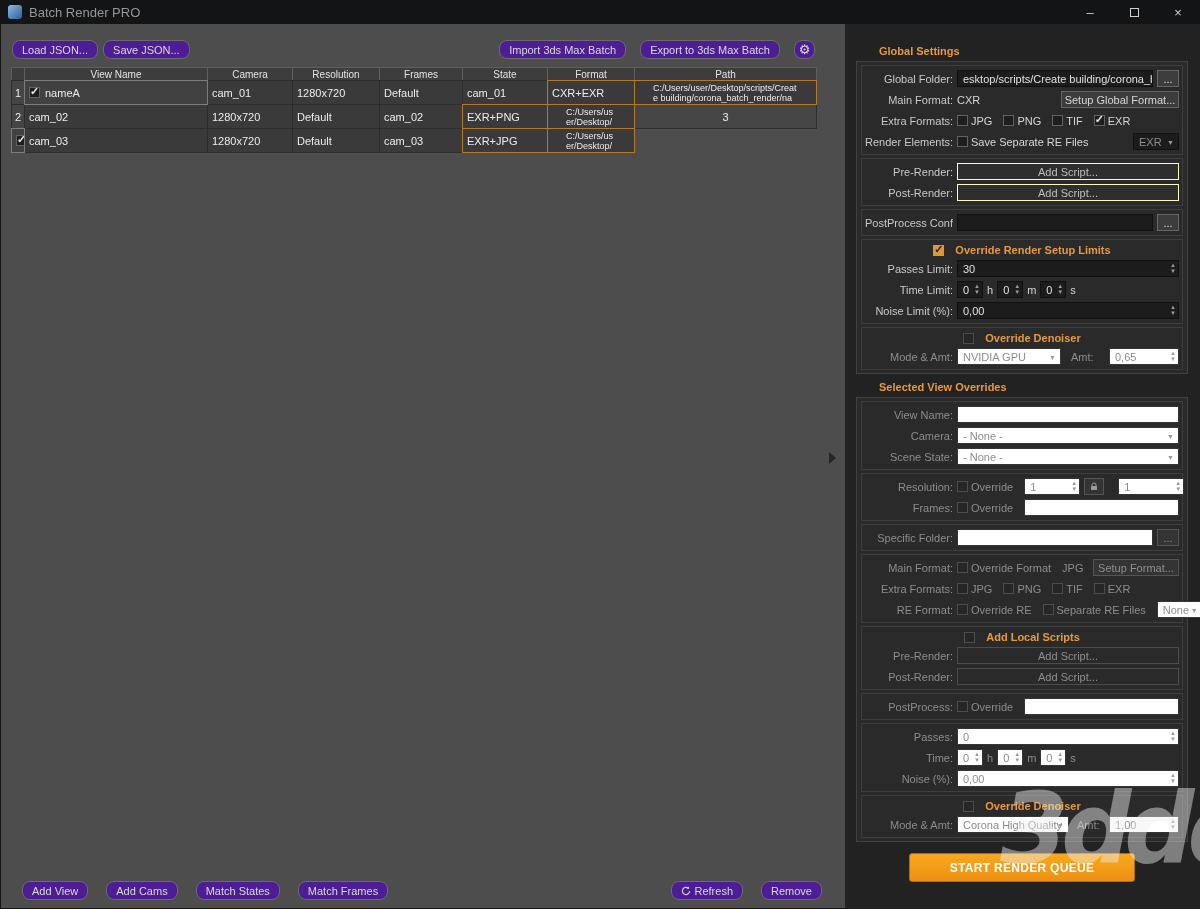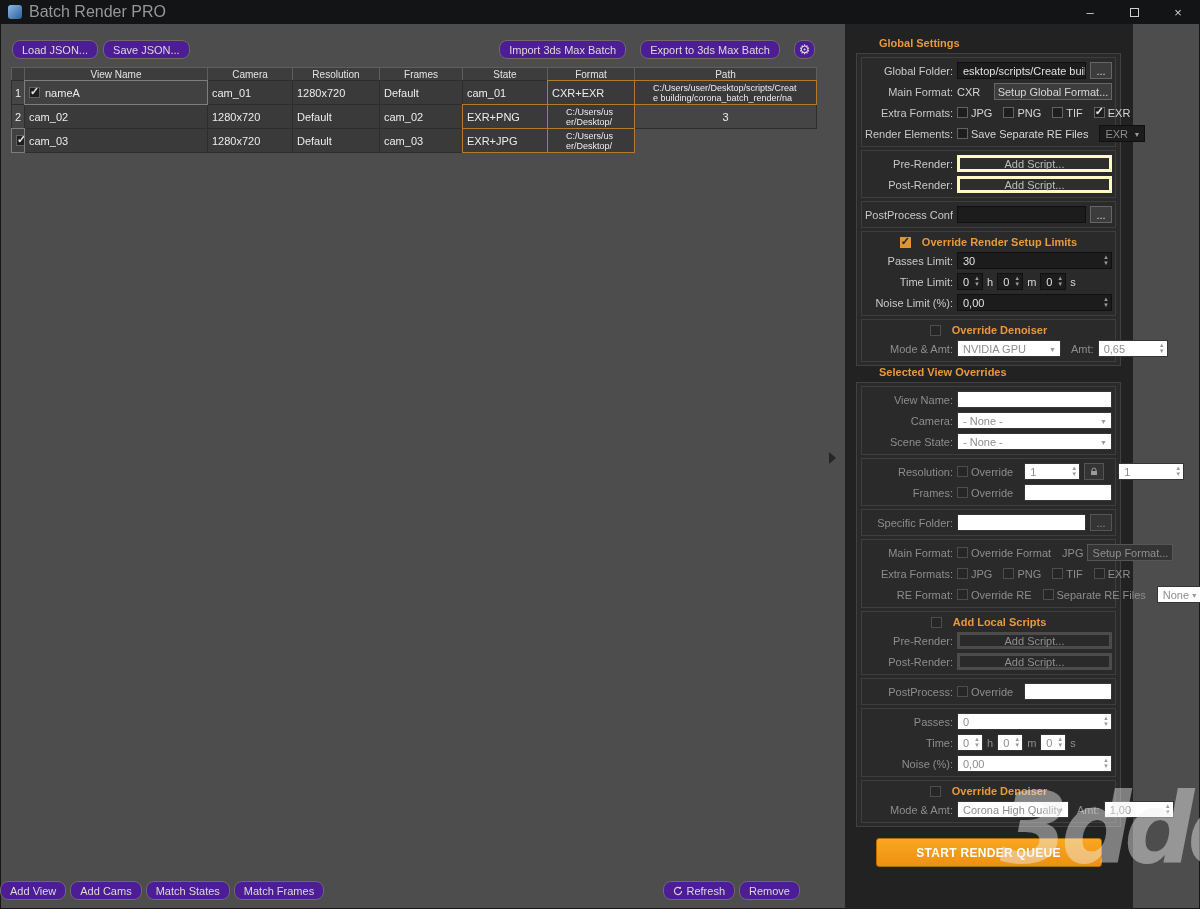--- a/index.html
+++ b/index.html
@@ -1,59 +1,59 @@
 <!DOCTYPE html>
 <html><head>
 <meta charset="utf-8">
 <style>
 *{box-sizing:border-box;margin:0;padding:0}
 html,body{width:1200px;height:909px}
 body{position:relative;background:#4d4d4d;font-family:"Liberation Sans",sans-serif;font-size:11px;color:#d6d6d6;overflow:hidden;box-shadow:inset 0 0 0 1px #161616}
 
 .titlebar{position:absolute;left:0;top:0;width:1200px;height:24px;background:#121415;display:flex;align-items:center;padding:0 0 0 8px;gap:7px}
 .app-icon{width:14px;height:14px;border-radius:3px;background:linear-gradient(135deg,#8abbe8,#2f5e96);flex:none}
-.title-text{color:#979797;font-size:16px}
+.title-text{color:#979797;font-size:13px}
 .win-btns{margin-left:auto;display:flex;height:24px}
 .win-btn{width:44px;height:24px;display:flex;align-items:center;justify-content:center;color:#cfcfcf;font-size:13px}
 .maxbox{width:9px;height:9px;border:1px solid #cfcfcf;display:inline-block}
 
 .btn{background:#4c1d95;border:1px solid #6b6b6b;border-radius:8px;height:19px;display:inline-flex;align-items:center;justify-content:center;padding:0 9px;color:#dadada;cursor:default;white-space:nowrap;gap:4px}
 .gearbtn{width:21px;padding:0;font-size:13px}
 
 .toolbar{position:absolute;left:12px;top:40px;width:803px;display:flex;gap:5px;align-items:center}
 .right-group{margin-left:auto;display:flex;gap:14px}
 
 .grid{position:absolute;left:12px;top:67px;display:grid;grid-template-columns:13px 183px 85px 87px 83px 85px 87px 182px}
 .hc{height:14px;background:#3d3d3d;border:1px solid #5e5e5e;margin-left:-1px;display:flex;align-items:center;justify-content:center;font-size:10px;color:#e3e3e3;white-space:nowrap;overflow:hidden}
 .cell{height:25px;border:1px solid #2d2d2d;margin-left:-1px;margin-top:-1px;background:#3a3a3a;display:flex;align-items:center;padding:0 4px;color:#ececec;overflow:hidden;white-space:nowrap}
 .numcell{background:#454545;justify-content:center;padding:0}
 .vncell{background:#414141;border-color:#7d7d7d;gap:5px;z-index:2}
 .orange{border-color:#b5792a;z-index:3}
 .pathcell{display:block;font-size:9px;line-height:10px;padding:2px 18px;word-break:break-all;white-space:normal;color:#ececec}
 
-.bottombar{position:absolute;left:0;top:881px;width:800px;display:flex;gap:4px;align-items:center}
+.bottombar{position:absolute;left:22px;top:881px;width:800px;display:flex;gap:18px;align-items:center}
 .push{margin-left:auto}
 
 .splitter{position:absolute;left:829px;top:452px;width:0;height:0;border-top:6px solid transparent;border-bottom:6px solid transparent;border-left:7px solid #262626}
 
-.panel{position:absolute;left:845px;top:24px;width:288px;height:885px;background:#222;padding:13px 12px 0 11px}
+.panel{position:absolute;left:845px;top:24px;width:355px;height:885px;background:#222;padding:21px 12px 0 11px}
 .sec-title{color:#e8993c;font-weight:bold;margin:0 0 4px 23px;font-size:11px}
-.group{border:1px solid #414141;background:#2a2a2a;padding:3px 4px;}
+.group{border:1px solid #414141;background:#2a2a2a;padding:3px 4px;margin-bottom:7px}
 .box{border:1px solid #3e3e3e;margin-bottom:3px;padding:2px 3px}
 .box:last-child{margin-bottom:0}
 .row{display:flex;align-items:center;height:21px;gap:4px}
 .lbl{width:88px;flex:none;text-align:right;color:#c9c9c9;white-space:nowrap;overflow:hidden}
 .fld{flex:1;height:17px;background:#1c1c1c;border:1px solid #101010;display:flex;align-items:center;padding:0 5px;color:#e0e0e0;position:relative;white-space:nowrap;overflow:hidden}
 .spin{padding-right:14px}
 .spin::before{content:"▲";position:absolute;right:2px;top:1px;font-size:6px;color:#9a9a9a;line-height:7px}
 .spin::after{content:"▼";position:absolute;right:2px;bottom:1px;font-size:6px;color:#9a9a9a;line-height:7px}
 .dd{padding-right:16px}
 .dd::after{content:"▼";position:absolute;right:4px;top:5px;font-size:7px;color:#9a9a9a;line-height:8px}
 .sbtn{flex:0 0 22px;height:17px;background:#3c3c3c;border:1px solid #666;display:flex;align-items:center;justify-content:center;color:#d6d6d6}
-.scriptbtn{flex:1;height:17px;background:#2e2e2e;border:3px solid #fef9c3;display:flex;align-items:center;justify-content:center;color:#bdbdbd}
+.scriptbtn{flex:1;height:17px;background:#2e2e2e;border:1px solid #fef9c3;display:flex;align-items:center;justify-content:center;color:#bdbdbd}
 .wbtn{flex:0 0 118px}
 .cb{width:11px;height:11px;flex:none;background:#1e1e1e;border:1px solid #626262;position:relative;display:inline-block}
 .cb.on::after{content:"✓";position:absolute;left:0;top:-3px;font-size:11px;font-weight:bold;color:#e4e4e4}
 .cb.acc{background:#e09534;border-color:#e09534}
 .cb.acc::after{content:"✓";position:absolute;left:0;top:-3px;font-size:11px;font-weight:bold;color:#252525}
 .cbl{display:inline-flex;align-items:center;gap:3px;margin-right:7px;white-space:nowrap}
 .gtitle{display:flex;align-items:center;justify-content:center;gap:11px;height:16px;color:#e8993c !important;font-weight:bold}
 .tspin{flex:0 0 26px}
 .w104{flex:0 0 104px}
 .w112{flex:0 0 112px}

